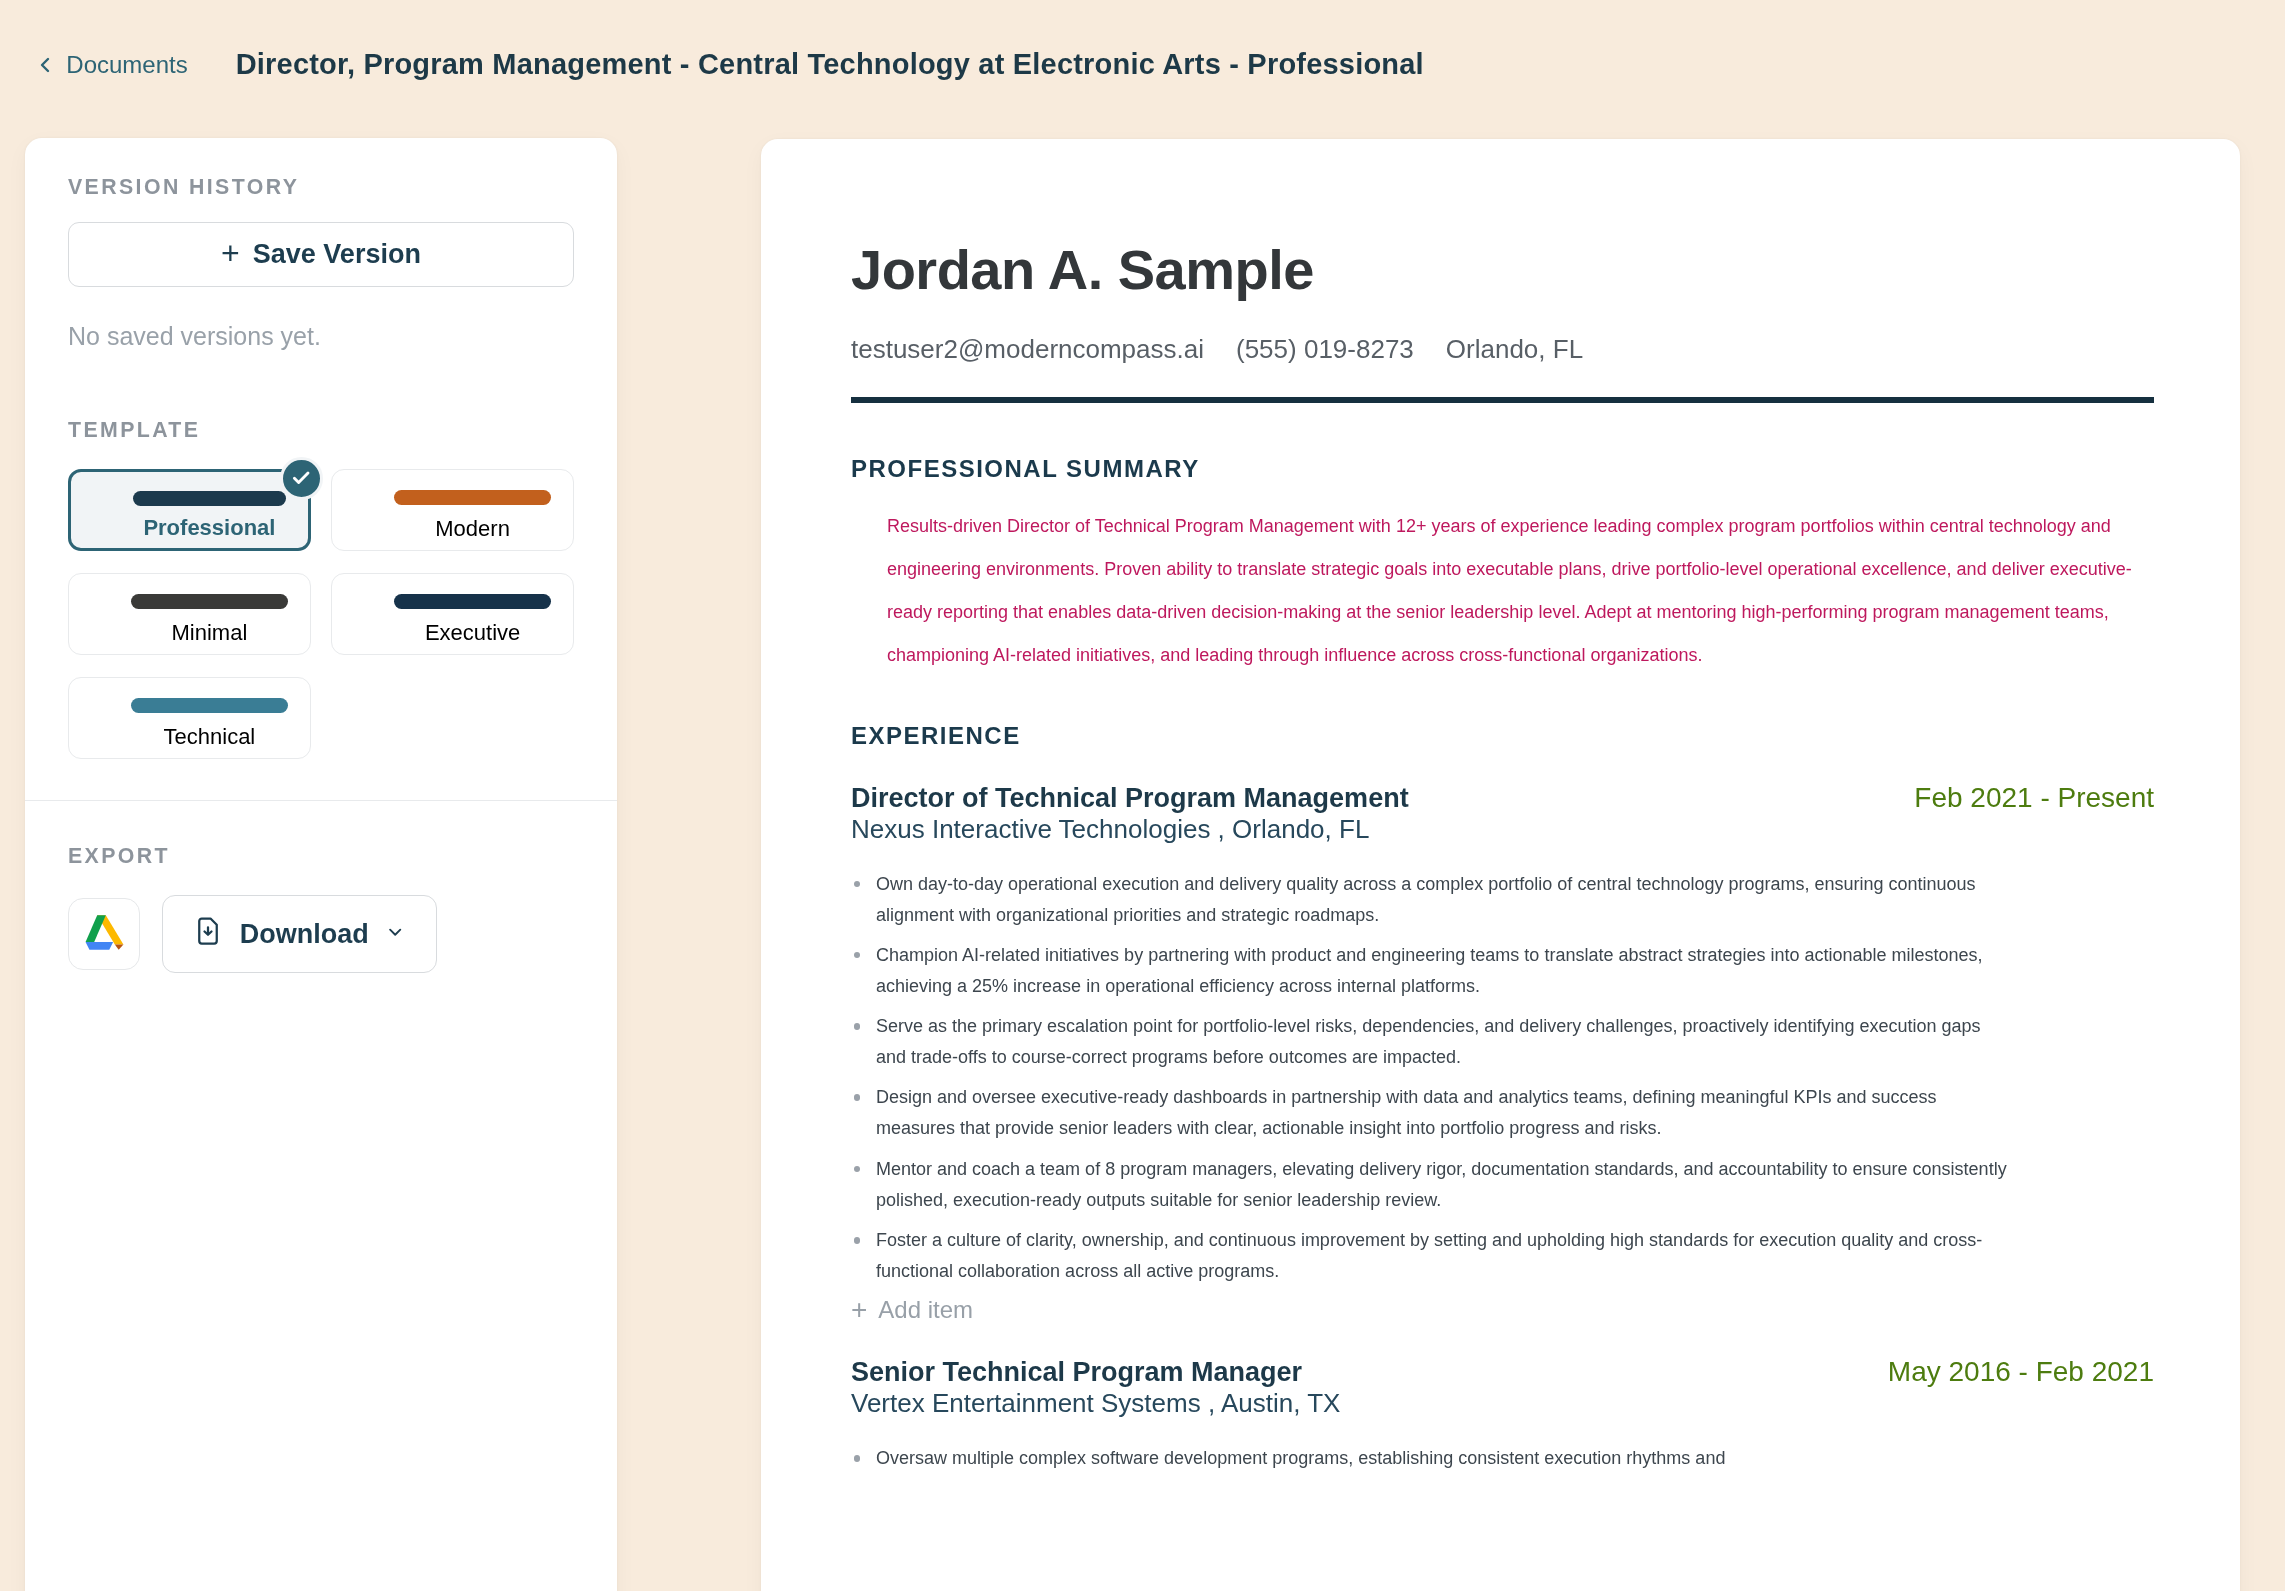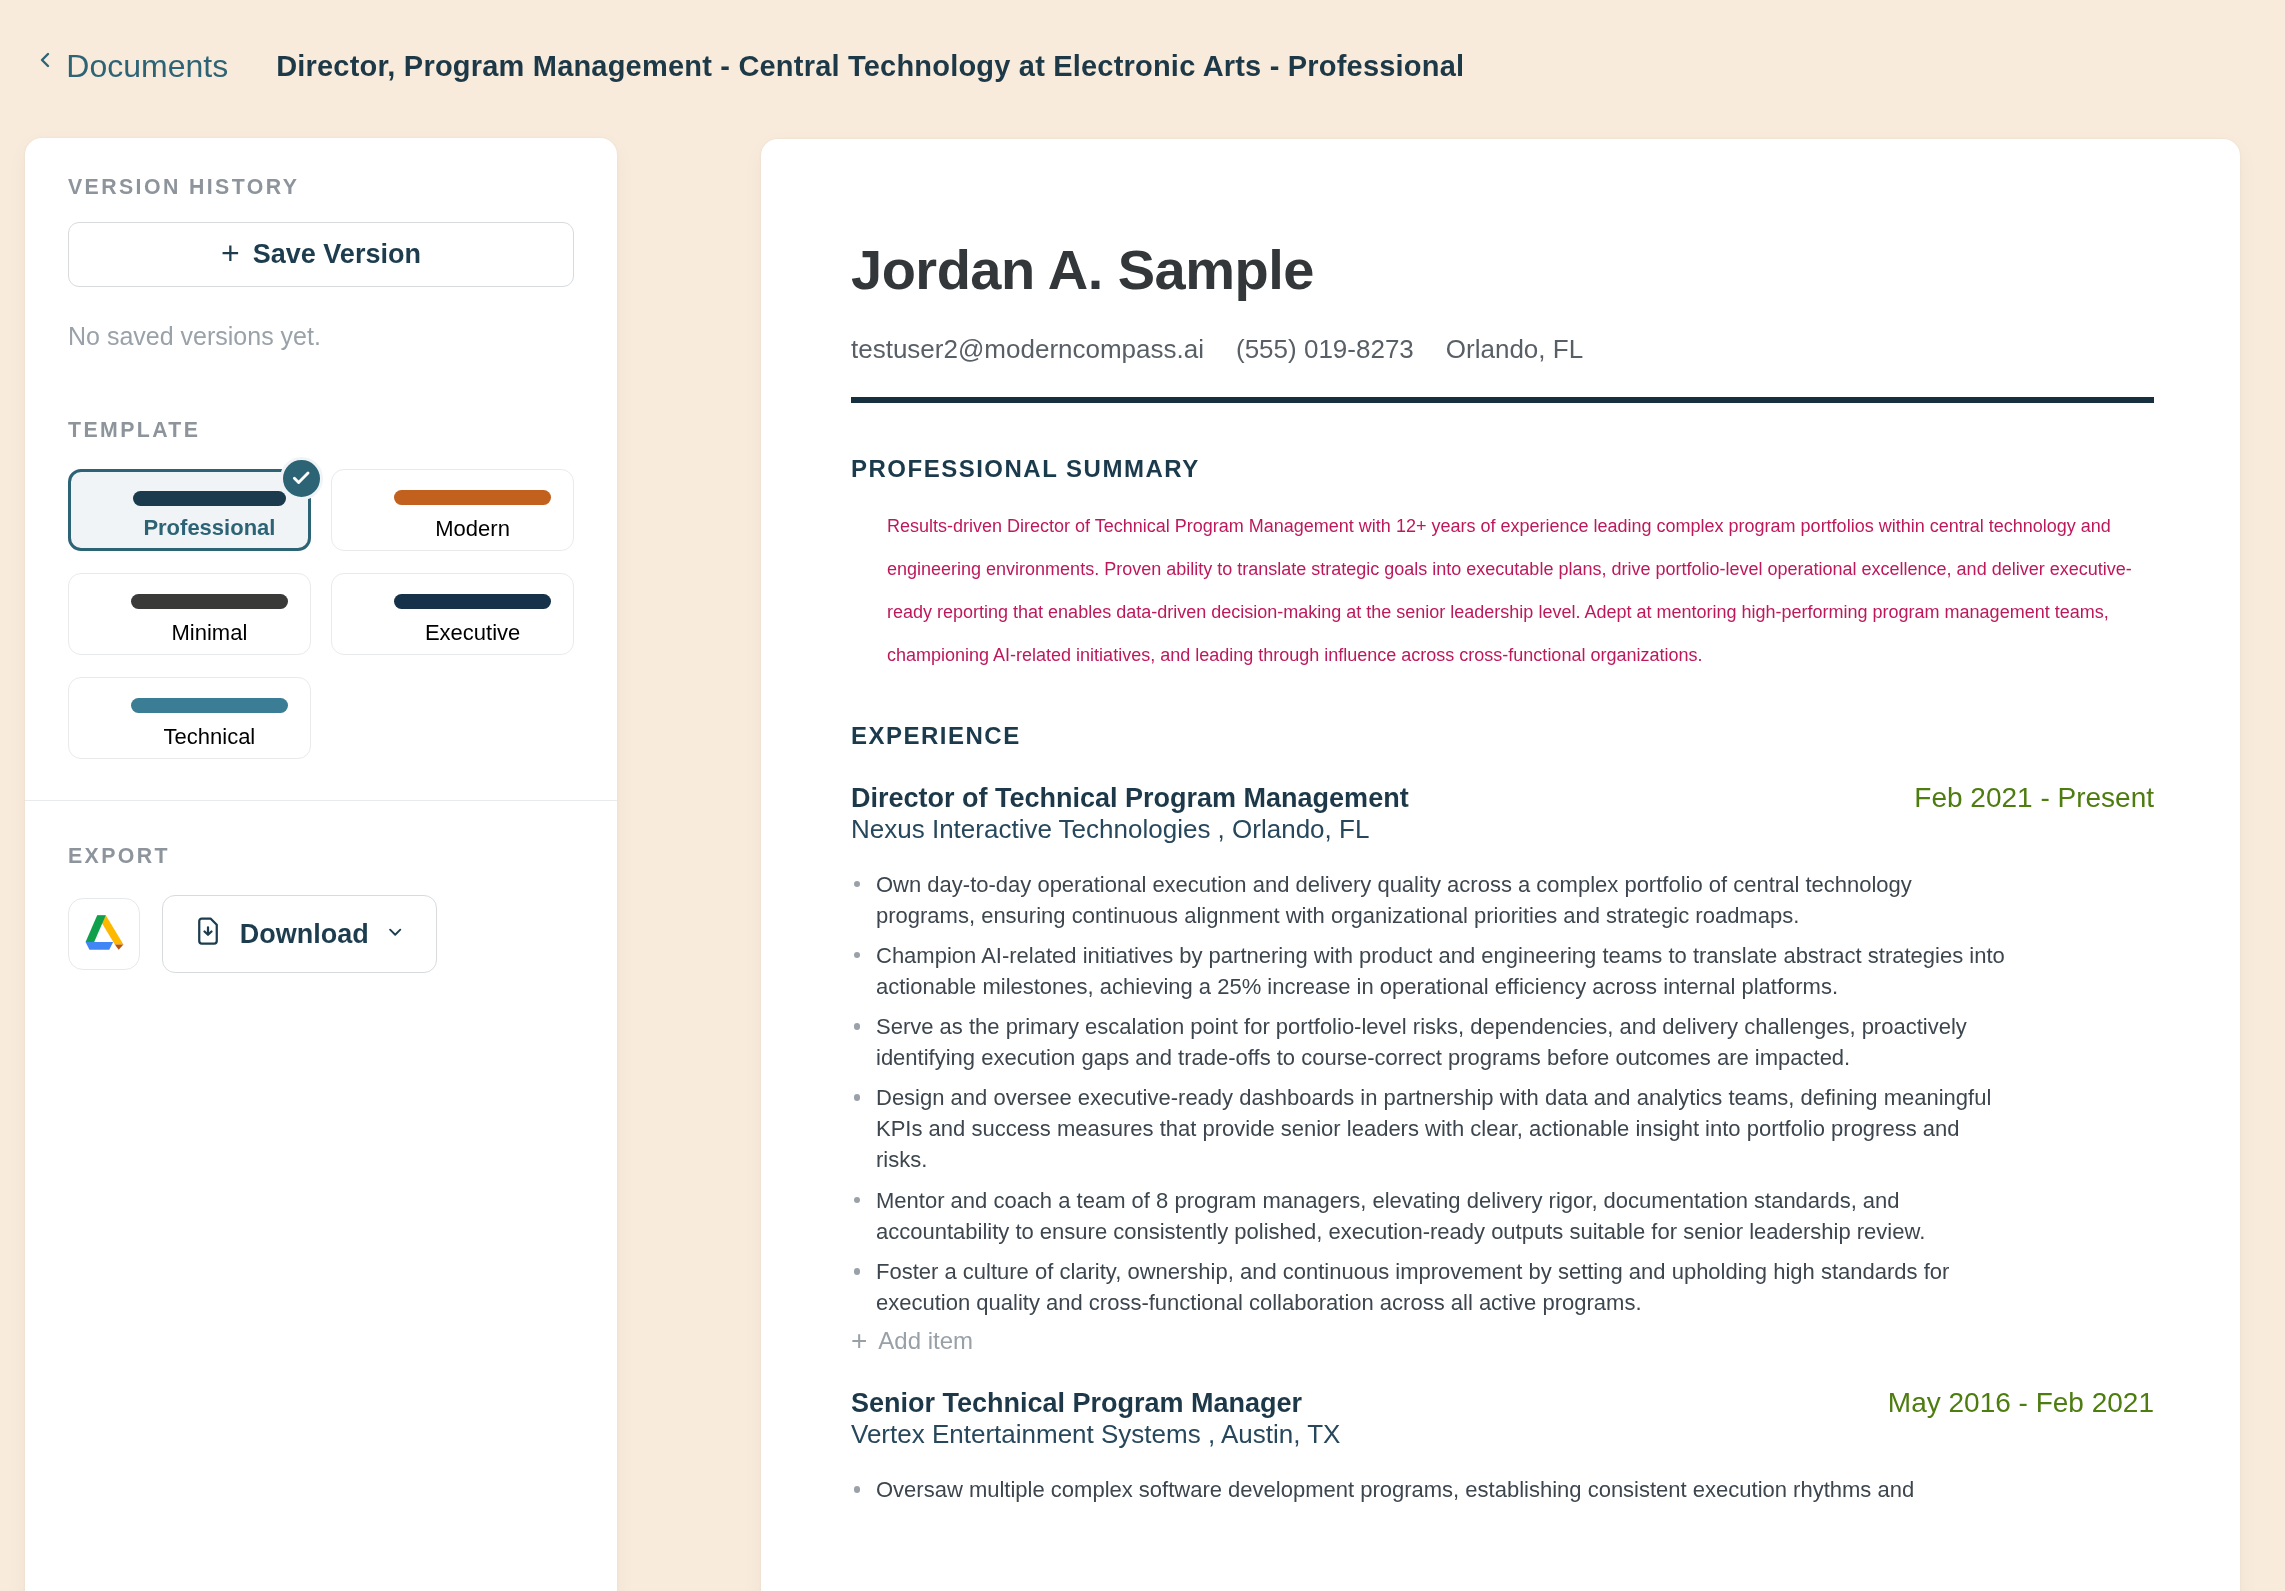--- a/index.html
+++ b/index.html
@@ -1,22 +1,22 @@
 <!DOCTYPE html>
 <html style="font-size:15px"><head>
 <meta charset="utf-8">
 <style>
   * { margin:0; padding:0; box-sizing:border-box; }
   html,body { width:2286px; height:1592px; overflow:hidden;
     background:#f8ebdc; font-family:"Liberation Sans","DejaVu Sans",sans-serif; }
 
   
   .top-header { display:flex; align-items:center; gap:48px; padding:48px 0 0 33px; }
-  .breadcrumb { display:flex; align-items:flex-start; gap:9.3px; color:#2d6475;
-    font-size:32px; font-weight:500; cursor:pointer; }
+  .breadcrumb { display:flex; align-items:center; gap:9.3px; color:#2d6475;
+    font-size:24px; font-weight:500; cursor:pointer; }
   .breadcrumb svg { display:block; }
   .doc-title { font-size:29px; font-weight:700; color:#1d3947; letter-spacing:0.2px; }
 
   
   .sidebar { position:absolute; left:25px; top:138px; width:592px; height:1484px;
     background:#fff; border-radius:16.7px;
     box-shadow:0 0.9px 2.8px rgba(0,0,0,.05), 0 7.4px 22px rgba(0,0,0,.04); }
   .sidebar-inner { padding:37px 43px 0 43px; }
   .side-heading { font-size:21.3px; font-weight:700; letter-spacing:2.4px;
     color:#8d949c; }
@@ -65,21 +65,21 @@
   .summary-text { margin-top:22px; font-size:18px; line-height:43px; color:#be185d;
     max-width:1317px;margin-left:36px; }
 
   .experience-heading { margin-top:45px; }
   .job { margin-top:32px; }
   .job-head { display:flex; justify-content:space-between; align-items:baseline; }
   .job-title { font-size:27px; font-weight:700; color:#1d3949; }
   .job-dates { font-size:28px; color:#4d7c0f; }
   .job-company { margin-top:0; font-size:26px; color:#27485c; }
   .job-bullets { margin-top:24px; list-style:none; max-width:1164px; }
-  .job-bullets li { position:relative; padding-left:25px; font-size:22px;
+  .job-bullets li { position:relative; padding-left:25px; font-size:18px;
     line-height:31px; color:#3d464e; margin-bottom:9.3px; }
   .job-bullets li::before { content:""; position:absolute; left:2.8px; top:12px;
     width:6.5px; height:6.5px; border-radius:50%; background:#9aa1a9; }
   .add-item { margin-top:7.4px; display:flex; align-items:center; gap:11px;
     font-size:24px; color:#98a0a8; cursor:pointer; }
   .add-item .plus-glyph { font-size:28px; top:0; }
 </style>
 </head>
 <body>
 

